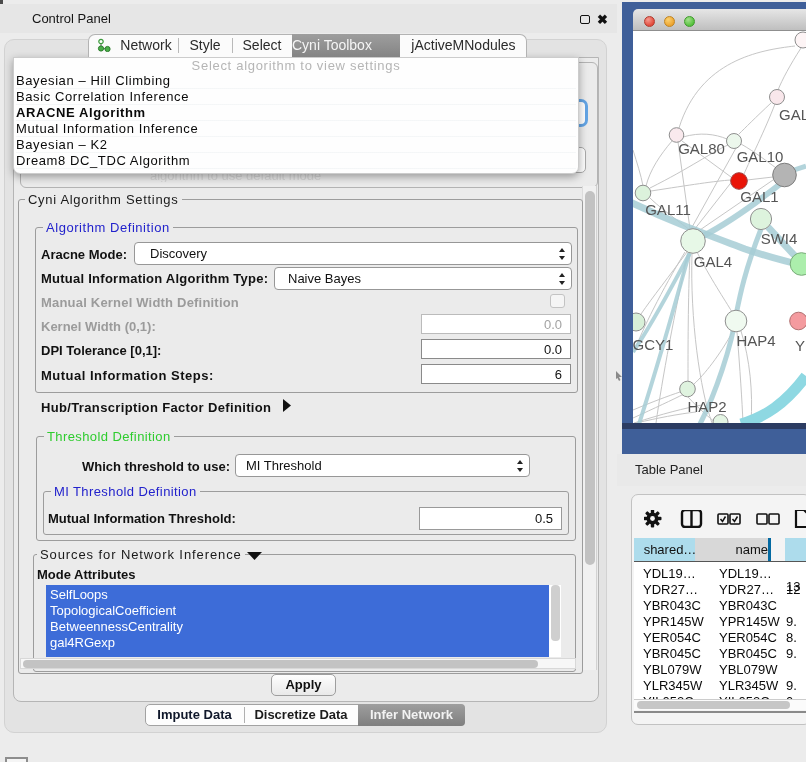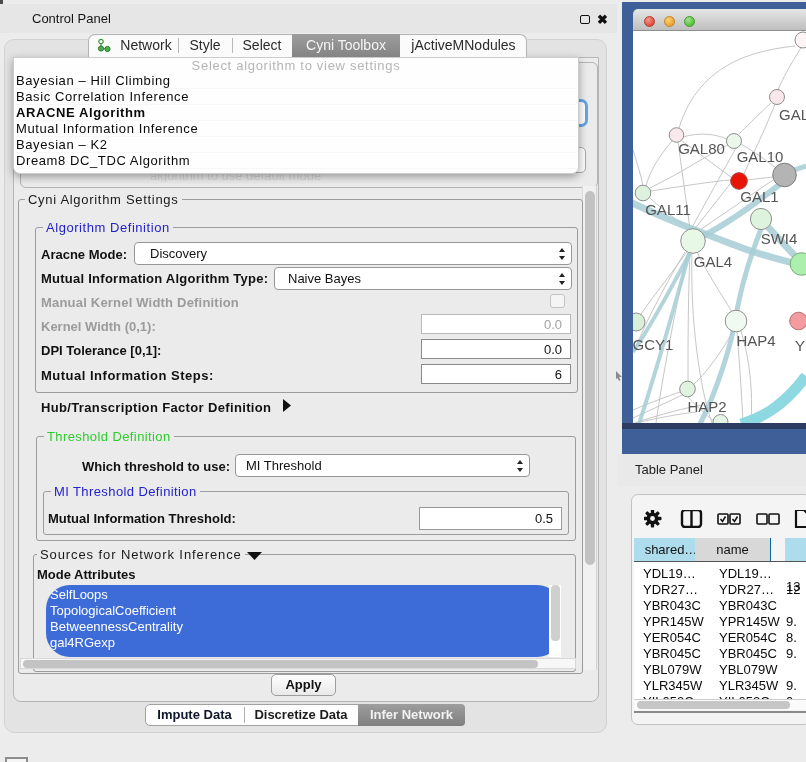--- a/index.html
+++ b/index.html
@@ -99,21 +99,21 @@
 <div class="field" style="left:419px;top:507px;width:143px;height:23px;border-color:#999;">0.5</div>
 
 <div class="grp" style="left:33px;top:554px;width:541px;height:116px;"></div>
 <div class="grplab" style="left:37px;top:548px;color:#1a1a1a;letter-spacing:0.9px;">Sources for Network Inference</div>
 <svg class="abs" style="left:247px;top:551px;" width="15" height="9" viewBox="0 0 15 9">
     <path d="M0 1 L15 1 L7.5 9 Z" fill="#111"></path>
   </svg>
 
 <div class="abs b13" style="left:37px;top:567px;">Mode Attributes</div>
 
-<div class="abs" style="left:46px;top:585px;width:515px;height:72px;background:#3d6cd8;color:#fff;font-size:13px;line-height:16px;padding-left:4px;padding-top:2px;box-sizing:border-box;overflow:hidden;border-radius:24px;">SelfLoops<br>TopologicalCoefficient<br>BetweennessCentrality<br>gal4RGexp</div>
+<div class="abs" style="left:46px;top:585px;width:515px;height:72px;background:#3d6cd8;color:#fff;font-size:13px;line-height:16px;padding-left:4px;padding-top:2px;box-sizing:border-box;overflow:hidden;">SelfLoops<br>TopologicalCoefficient<br>BetweennessCentrality<br>gal4RGexp</div>
 <div class="abs" style="left:549px;top:585px;width:12px;height:72px;background:#fff;"></div>
 <div class="abs" style="left:550.5px;top:585px;width:9px;height:56px;background:#cfcfcf;border-radius:4px;"></div>
 
 <div class="abs" style="left:20px;top:658px;width:556px;height:11px;background:#f7f7f7;border:1px solid #d8d8d8;box-sizing:border-box;"></div>
 <div class="abs" style="left:23px;top:659.5px;width:515px;height:8px;background:#c3c3c3;border-radius:4px;"></div>
 
 <div class="abs" style="left:271px;top:674px;width:65px;height:22px;border:1px solid #9e9e9e;border-radius:5px;background:linear-gradient(#fefefe,#e9e9e9);box-sizing:border-box;text-align:center;line-height:20px;font-size:13px;font-weight:600;color:#111;">Apply</div>
 
 <div class="abs" style="left:145px;top:704px;width:320px;height:22px;border:1px solid #a2a2a2;border-radius:5px;background:#fdfdfd;box-sizing:border-box;"></div>
 <div class="abs" style="left:145px;top:704px;width:99px;height:22px;line-height:22px;text-align:center;font-size:13px;font-weight:bold;color:#0f172a;">Impute Data</div>
@@ -132,21 +132,21 @@
  <path d="M4 4 L4 10 M4 10 L10 11" stroke="#777" stroke-width="1.2" fill="none"></path>
  <circle cx="4" cy="3.5" r="2.2" fill="#fff" stroke="#3a9a3a" stroke-width="1.2"></circle>
  <circle cx="4" cy="10.5" r="2.6" fill="#4aae4a" stroke="#2e7d2e" stroke-width="1"></circle>
  <circle cx="10.5" cy="11" r="2.6" fill="#4aae4a" stroke="#2e7d2e" stroke-width="1"></circle>
 </svg>
 <div class="abs" style="left:113px;top:34px;width:66px;height:23px;line-height:23px;font-size:14px;color:#2b2b2b;text-align:center;">Network</div>
 <div class="abs" style="left:178px;top:38px;width:1px;height:15px;background:#b9b9b9;"></div>
 <div class="abs" style="left:178px;top:34px;width:54px;height:23px;line-height:23px;font-size:14px;color:#2b2b2b;text-align:center;">Style</div>
 <div class="abs" style="left:232px;top:38px;width:1px;height:15px;background:#b9b9b9;"></div>
 <div class="abs" style="left:232px;top:34px;width:60px;height:23px;line-height:23px;font-size:14px;color:#2b2b2b;text-align:center;">Select</div>
-<div class="abs" style="left:292px;top:34px;width:108px;height:23px;line-height:23px;font-size:14px;color:#f5f5f5;text-align:center;background:linear-gradient(#9e9e9e,#848484);">Cyni Toolbox</div>
+<div class="abs" style="left:292px;top:34px;width:108px;height:23px;line-height:23px;font-size:14px;color:#f5f5f5;text-align:left;background:linear-gradient(#9e9e9e,#848484);">Cyni Toolbox</div>
 <div class="abs" style="left:400px;top:34px;width:127px;height:23px;line-height:23px;font-size:14px;color:#2b2b2b;text-align:center;">jActiveMNodules</div>
 
 <svg class="abs" style="left:615px;top:371px;" width="8" height="10" viewBox="0 0 8 10">
     <path d="M1 0 L7 6 L4 6 L5.5 9 L4 10 L2.5 7 L1 8 Z" fill="#8a8a8a"></path>
   </svg>
 
 <div class="abs" style="left:622px;top:2px;width:184px;height:452px;background:#3f5f99;"></div>
 <div class="abs" style="left:622px;top:423px;width:184px;height:6px;background:#2c3c62;"></div>
 
 <div class="abs" style="left:633px;top:9px;width:173px;height:22px;background:linear-gradient(#e6e6e6,#bfbfbf);border-radius:5px 0 0 0;border-bottom:1px solid #8f8f8f;box-sizing:border-box;"></div>
@@ -261,22 +261,22 @@
   <path d="M76.5 9 l2 2.5 l3 -5" stroke-width="1.5"></path>
         <path d="M88.5 9 l2 2.5 l3 -5" stroke-width="1.5"></path>
   <rect x="113" y="4" width="10" height="10" rx="1"></rect>
         <rect x="125" y="4" width="10" height="10" rx="1"></rect>
   <path d="M152 0 h8 l4 4 v13 h-12 z" stroke-width="2.2"></path>
  </g>
 </g>
 </svg>
 
 <div class="abs" style="left:634px;top:538px;width:172px;height:24px;">
- <div class="abs" style="left:0;top:0;width:75px;height:24px;background:#addcec;border-right:1px solid #f97316;box-sizing:border-box;text-align:center;line-height:24px;font-size:13px;color:#111;">shared…</div>
- <div class="abs" style="left:61px;top:0;width:76px;height:24px;background:#d8d8d8;border-right:1px solid #0369a1;box-sizing:border-box;text-align:center;line-height:24px;font-size:13px;color:#111;">name</div>
+ <div class="abs" style="left:0;top:0;width:75px;height:24px;background:#addcec;border-right:3px solid #f97316;box-sizing:border-box;text-align:center;line-height:24px;font-size:13px;color:#111;">shared…</div>
+ <div class="abs" style="left:61px;top:0;width:76px;height:24px;background:#d8d8d8;border-right:3px solid #0369a1;box-sizing:border-box;text-align:right;line-height:24px;font-size:13px;color:#111;">name</div>
  <div class="abs" style="left:151px;top:0;width:21px;height:24px;background:#addcec;"></div>
  <div class="abs" style="left:0;top:23px;width:172px;height:2px;background:#555;"></div>
 </div>
 <div class="abs" style="left:634px;top:562px;width:172px;height:137px;background:#fff;overflow:hidden;font-size:13px;color:#0a0a0a;">
  <div style="position:relative;height:16.1px;">
       <span style="position:absolute;left:9px;top:3.5px;">YDL19…</span>
       <span style="position:absolute;left:85px;top:3.5px;">YDL19…</span>
       <span style="position:absolute;left:152px;top:17px;">13</span>
     </div>
  <div style="position:relative;height:16.1px;">

